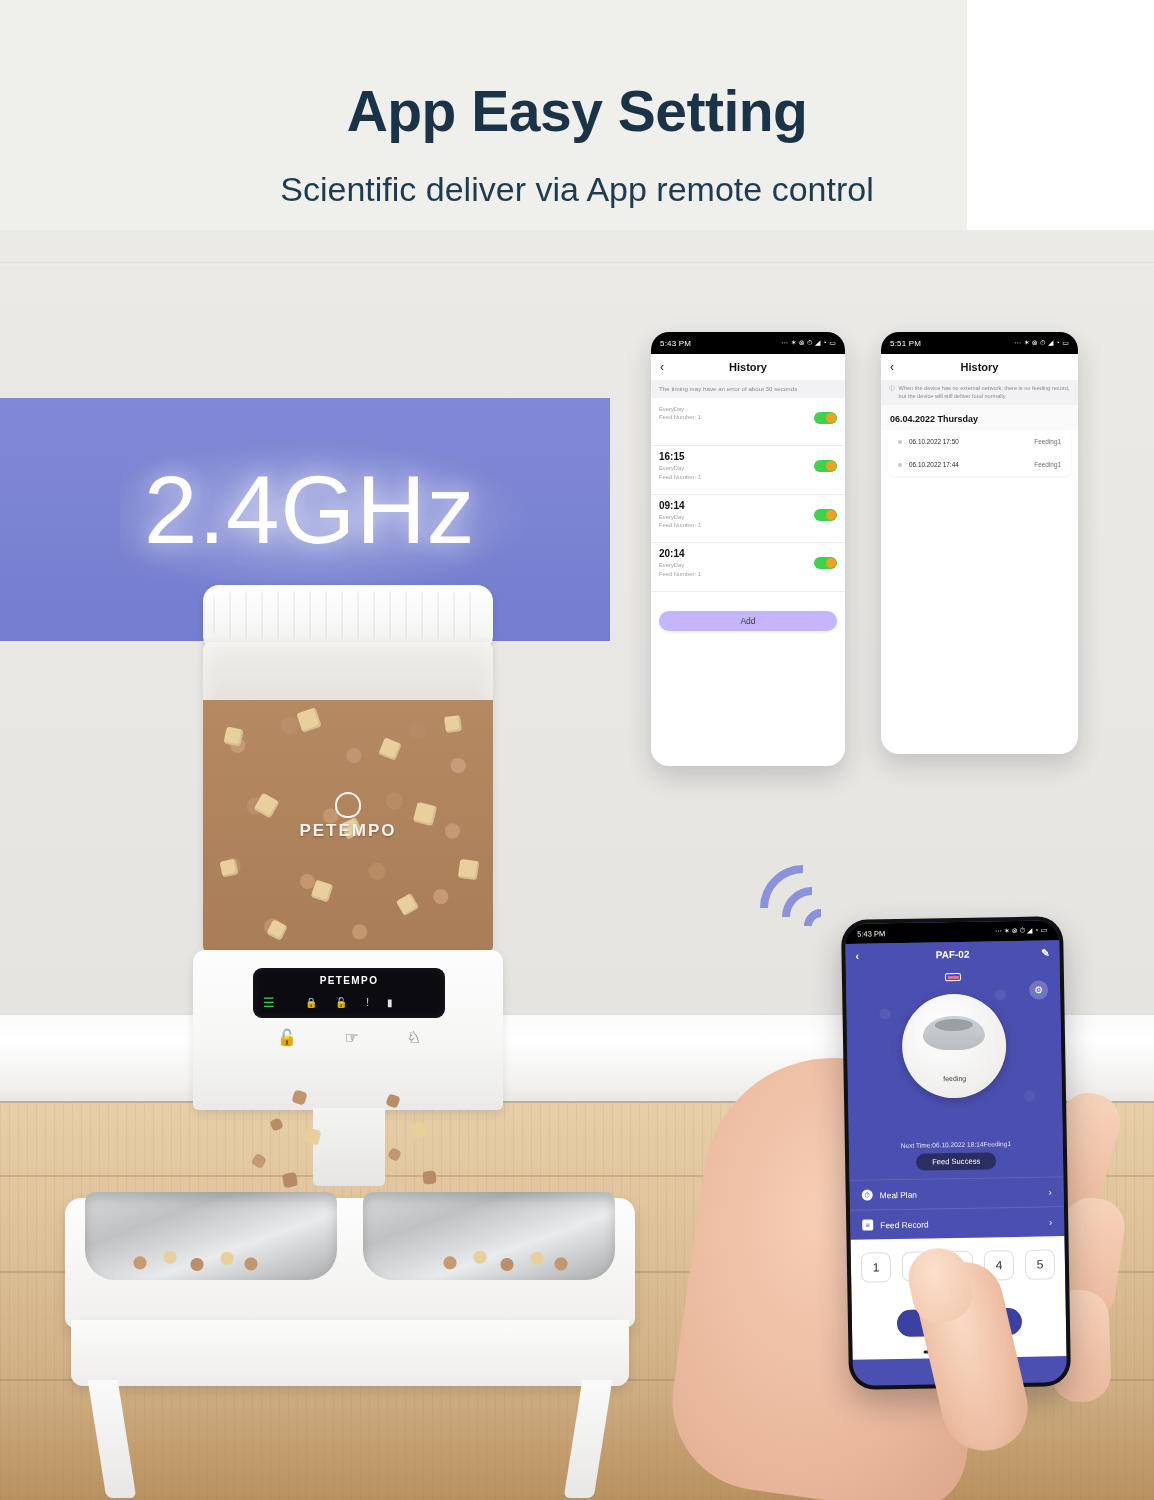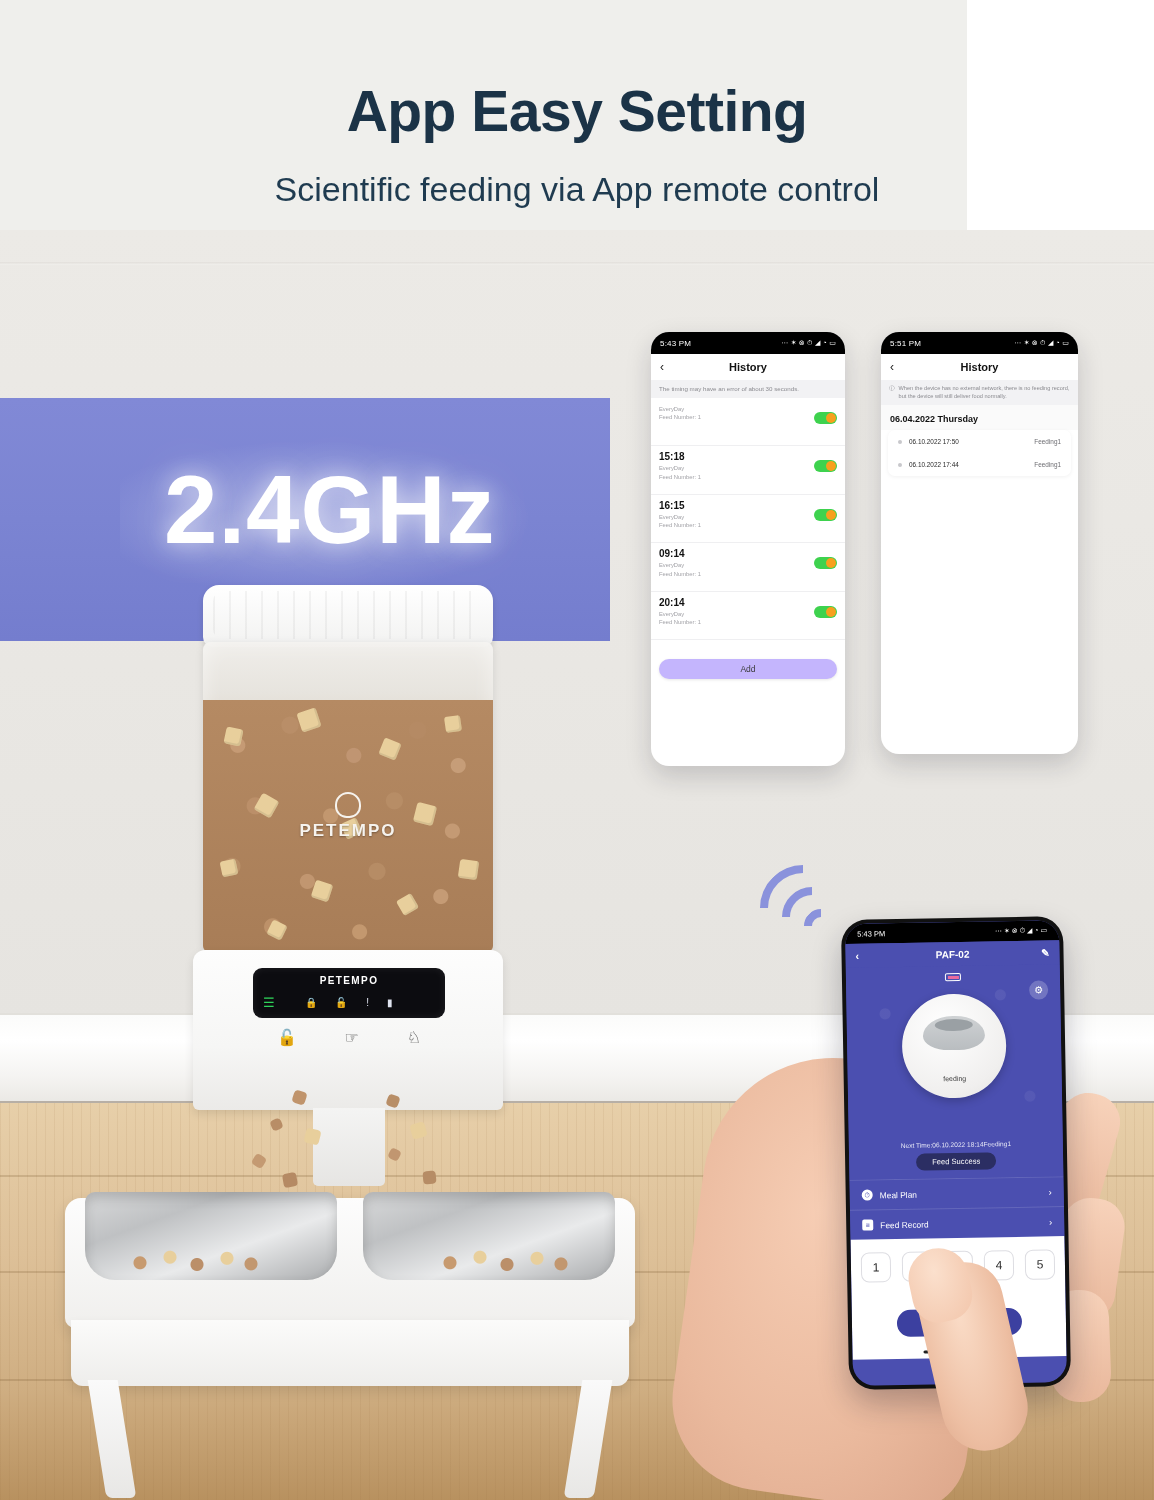--- a/index.html
+++ b/index.html
@@ -62,22 +62,22 @@
   .band {
     position: absolute; left: 0; top: 398px; width: 610px; height: 243px;
     background: linear-gradient(180deg,#8189d6 0%, #7b84d2 50%, #747dce 100%);
   }
   .band-glow {
     position:absolute; left:120px; top:40px; width:420px; height:160px;
     background: radial-gradient(ellipse at 45% 50%, rgba(255,255,255,.30), rgba(255,255,255,0) 68%);
     pointer-events:none;
   }
   .band-text {
-    position: absolute; left: 164px; top: 455px;
-    font-size: 96px; font-weight: bold; color: #ffffff;
+    position: absolute; left: 144px; top: 455px;
+    font-size: 96px; font-weight: normal; color: #ffffff;
     letter-spacing: 1px;
     text-shadow: 0 0 22px rgba(255,255,255,.55), 0 0 48px rgba(255,255,255,.3);
   }
 
   
   .feeder { position:absolute; left:55px; top:580px; width:590px; height:830px; }
   .lid {
     position:absolute; left:148px; top:5px; width:290px; height:62px;
     background: linear-gradient(180deg,#ffffff,#f2f2f1);
     border-radius: 16px 16px 10px 10px;
@@ -394,21 +394,21 @@
   .a1{ left:0; top:0; width:86px; height:86px; }
   .a2{ left:22px; top:22px; width:60px; height:60px; }
   .a3{ left:44px; top:44px; width:34px; height:34px; }
 </style>
 </head>
 <body>
 
 <div class="stage">
 
   <div class="headline">App Easy Setting</div>
-  <div class="subhead">Scientific feeding via App remote control</div>
+  <div class="subhead">Scientific deliver via App remote control</div>
 
   <div class="wall"></div>
   <div class="wall-seam"></div>
   <div class="baseboard"></div>
   <div class="floor">
     <div class="floor-plank" style="top:72px"></div>
     <div class="floor-plank" style="top:168px"></div>
     <div class="floor-plank" style="top:276px"></div>
   </div>
 
@@ -504,27 +504,20 @@
     <div class="sched-note">The timing may have an error of about 30 seconds.</div>
     <div class="sched-list" id="sched-list">
         <div class="sched-row">
           <div class="sched-time"></div>
           <div class="sched-sub">EveryDay<br>Feed Number: 1</div>
           <div class="toggle">
             <span class="knob"></span>
           </div>
         </div>
         <div class="sched-row">
-          <div class="sched-time">15:18</div>
-          <div class="sched-sub">EveryDay<br>Feed Number: 1</div>
-          <div class="toggle">
-            <span class="knob"></span>
-          </div>
-        </div>
-        <div class="sched-row">
           <div class="sched-time">16:15</div>
           <div class="sched-sub">EveryDay<br>Feed Number: 1</div>
           <div class="toggle">
             <span class="knob"></span>
           </div>
         </div>
         <div class="sched-row">
           <div class="sched-time">09:14</div>
           <div class="sched-sub">EveryDay<br>Feed Number: 1</div>
           <div class="toggle">

